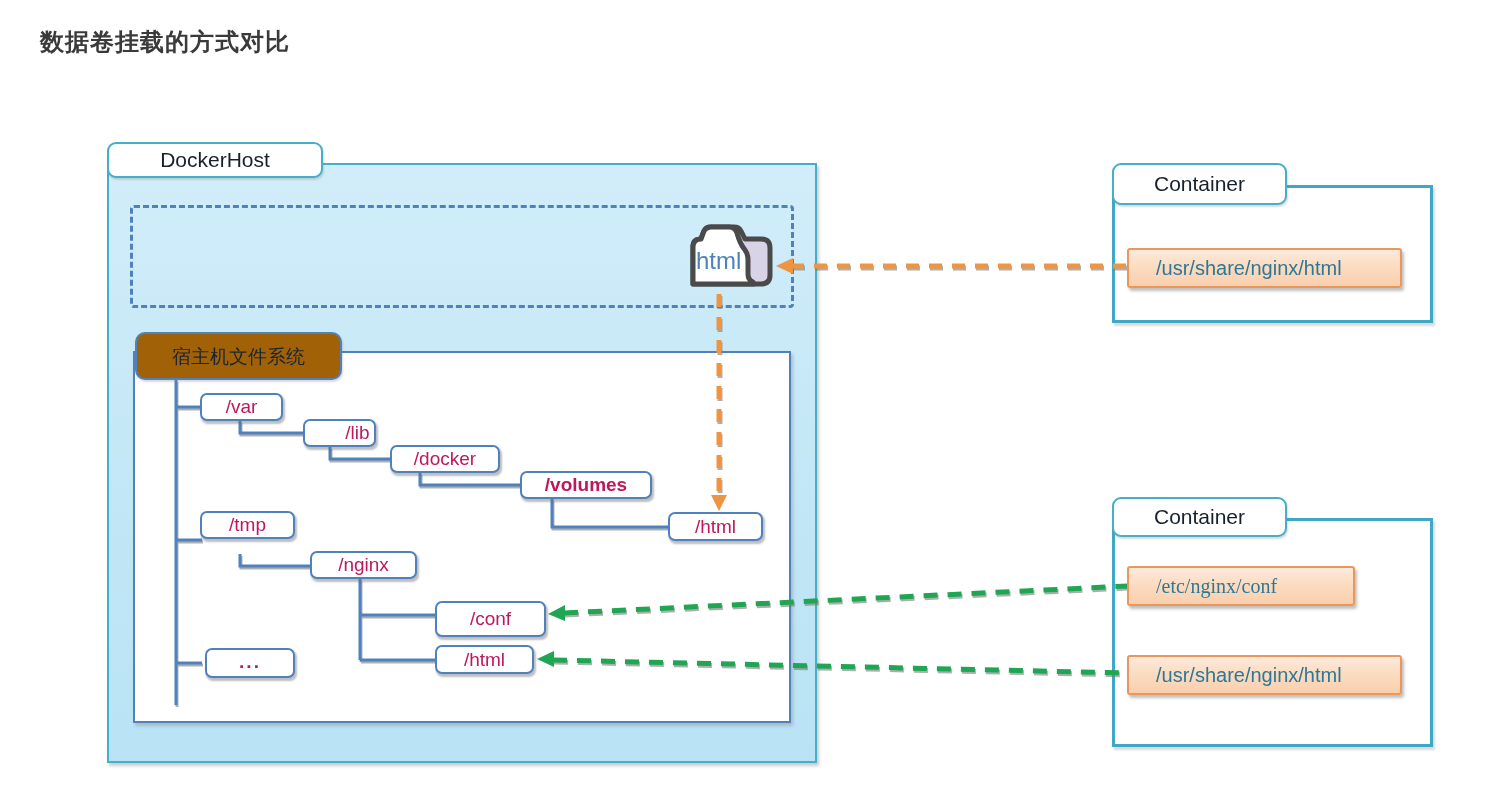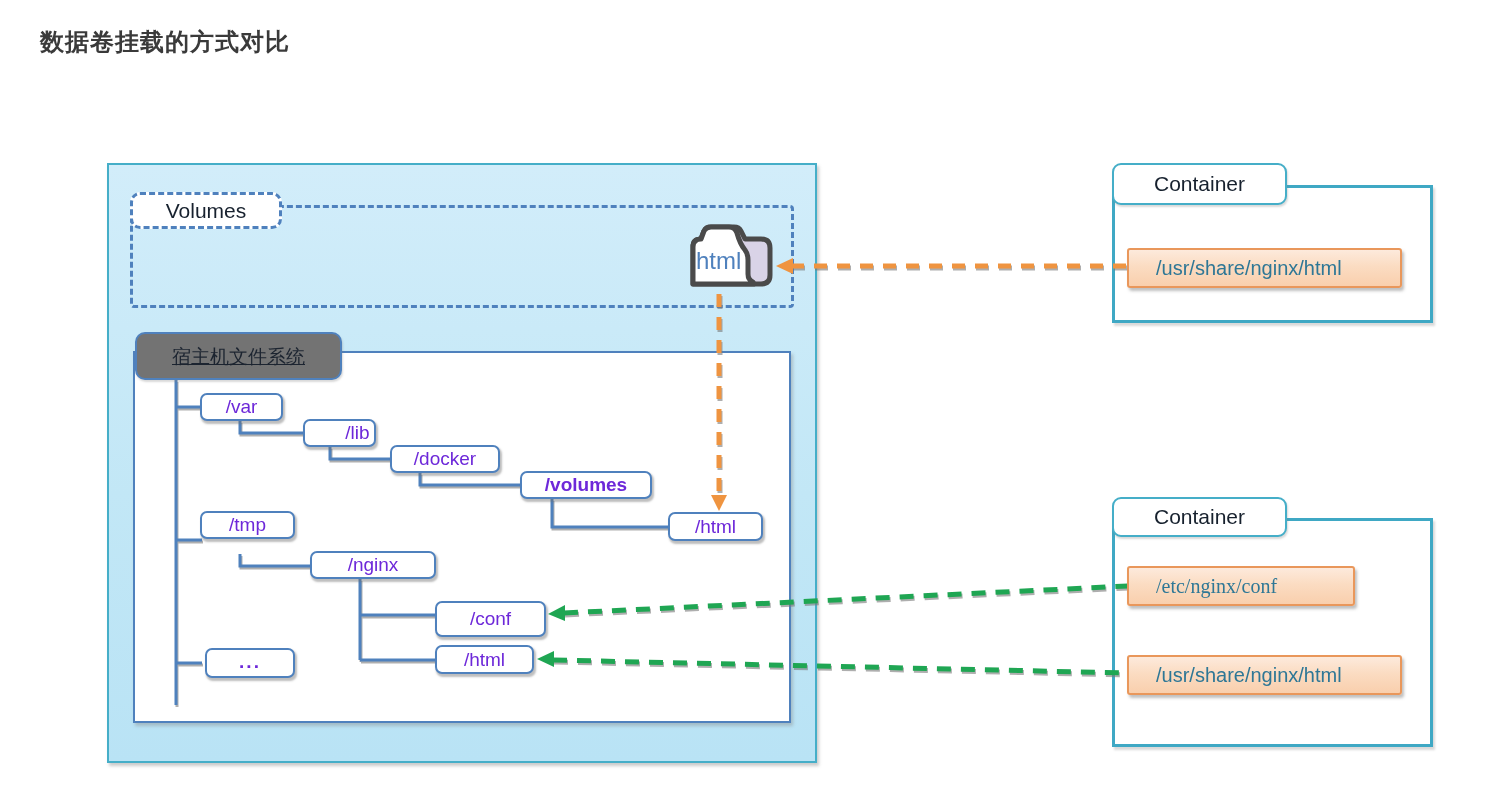--- a/index.html
+++ b/index.html
@@ -39,30 +39,29 @@
     font-size:21px; color:#17212e; z-index:3;
   }
   .fs-box {
     position:absolute; left:133px; top:351px; width:658px; height:372px;
     background:#ffffff; border:2.5px solid #4F81BD;
     box-shadow:2px 3px 3px rgba(130,130,130,.4);
     z-index:1;
   }
   .fs-label {
     position:absolute; left:135px; top:332px; width:207px; height:48px;
-    background:#737373; border:2.5px solid #4F81BD; border-radius:10px;
+    background:#a16207; border:2.5px solid #4F81BD; border-radius:10px;
     display:flex; align-items:center; justify-content:center; text-align:center;
     font-size:19px; line-height:23px; color:#1c2430; padding:0 30px; z-index:3;
     box-shadow:1px 2px 2px rgba(130,130,130,.3);
-    text-decoration:underline;
   }
   .tnode {
     position:absolute; background:#ffffff; border:2.5px solid #4F81BD; border-radius:7px;
     display:flex; align-items:center; justify-content:center;
-    font-size:19px; color:#6d28d9; z-index:3;
+    font-size:19px; color:#be185d; z-index:3;
     box-shadow:1.5px 2.5px 2px rgba(110,110,110,.45);
   }
   .tnode.dots { align-items:flex-end; padding-bottom:3px; font-weight:bold; letter-spacing:2px; }
   
   .container-box {
     position:absolute; width:321px;
     background:#ffffff; border:3px solid #3FA8C4; z-index:1;
     box-shadow:1.5px 2.5px 2px rgba(150,150,150,.35);
   }
   .pathbox {
@@ -82,23 +81,23 @@
   .folder-text { font-size:24px; fill:#4F81BD; font-family:"Liberation Sans","DejaVu Sans",sans-serif; }
 </style>
 </head>
 <body>
 
 <div id="canvas">
 
   <div class="title">数据卷挂载的方式对比</div>
 
   <div class="dockerhost-box"></div>
+  <div class="tab" style="left:107px;top:142px;width:216px;height:36px;">DockerHost</div>
 
   <div class="volumes-rect"></div>
-  <div class="volumes-label">Volumes</div>
 
   <div class="fs-box"></div>
   <div class="fs-label">宿主机文件系统</div>
 
   <svg id="overlay" width="1485" height="793" viewBox="0 0 1485 793">
 
     <path class="blue-lines" d="
       M176,380 V705
       M176,407 H202  M176,540 H202  M176,663 H202
       M240,421 V433 H305
@@ -134,21 +133,21 @@
     <path d="M10,63 V26 Q10,18 18,18 L21,10 Q23,6 28,6 H46 Q52,6 54,12 Q57,23 62,29 Q65,33 65,39 V53 Q65,59 70,61 L71,63 Z" fill="#ffffff" stroke="#4a4a4a" stroke-width="5" stroke-linejoin="round"></path>
     <text class="folder-text" x="13" y="48">html</text>
   </svg>
 
   <div class="tnode" style="left:200px;top:393px;width:83px;height:28px;">/var</div>
   <div class="tnode" style="left:303px;top:419px;width:73px;height:28px;padding-left:36px;">/lib</div>
   <div class="tnode" style="left:390px;top:445px;width:110px;height:28px;">/docker</div>
   <div class="tnode" style="left:520px;top:471px;width:132px;height:28px;font-weight:bold;">/volumes</div>
   <div class="tnode" style="left:668px;top:512px;width:95px;height:29px;">/html</div>
   <div class="tnode" style="left:200px;top:511px;width:95px;height:28px;">/tmp</div>
-  <div class="tnode" style="left:310px;top:551px;width:126px;height:28px;">/nginx</div>
+  <div class="tnode" style="left:310px;top:551px;width:107px;height:28px;">/nginx</div>
   <div class="tnode" style="left:435px;top:601px;width:111px;height:36px;">/conf</div>
   <div class="tnode" style="left:435px;top:645px;width:99px;height:29px;">/html</div>
   <div class="tnode dots" style="left:205px;top:648px;width:90px;height:30px;">...</div>
 
   <div class="container-box" style="left:1112px;top:185px;height:138px;"></div>
   <div class="tab" style="left:1112px;top:163px;width:175px;height:42px;">Container</div>
   <div class="pathbox" style="left:1127px;top:248px;width:275px;">/usr/share/nginx/html</div>
 
   <div class="container-box" style="left:1112px;top:518px;height:229px;"></div>
   <div class="tab" style="left:1112px;top:497px;width:175px;height:40px;">Container</div>

